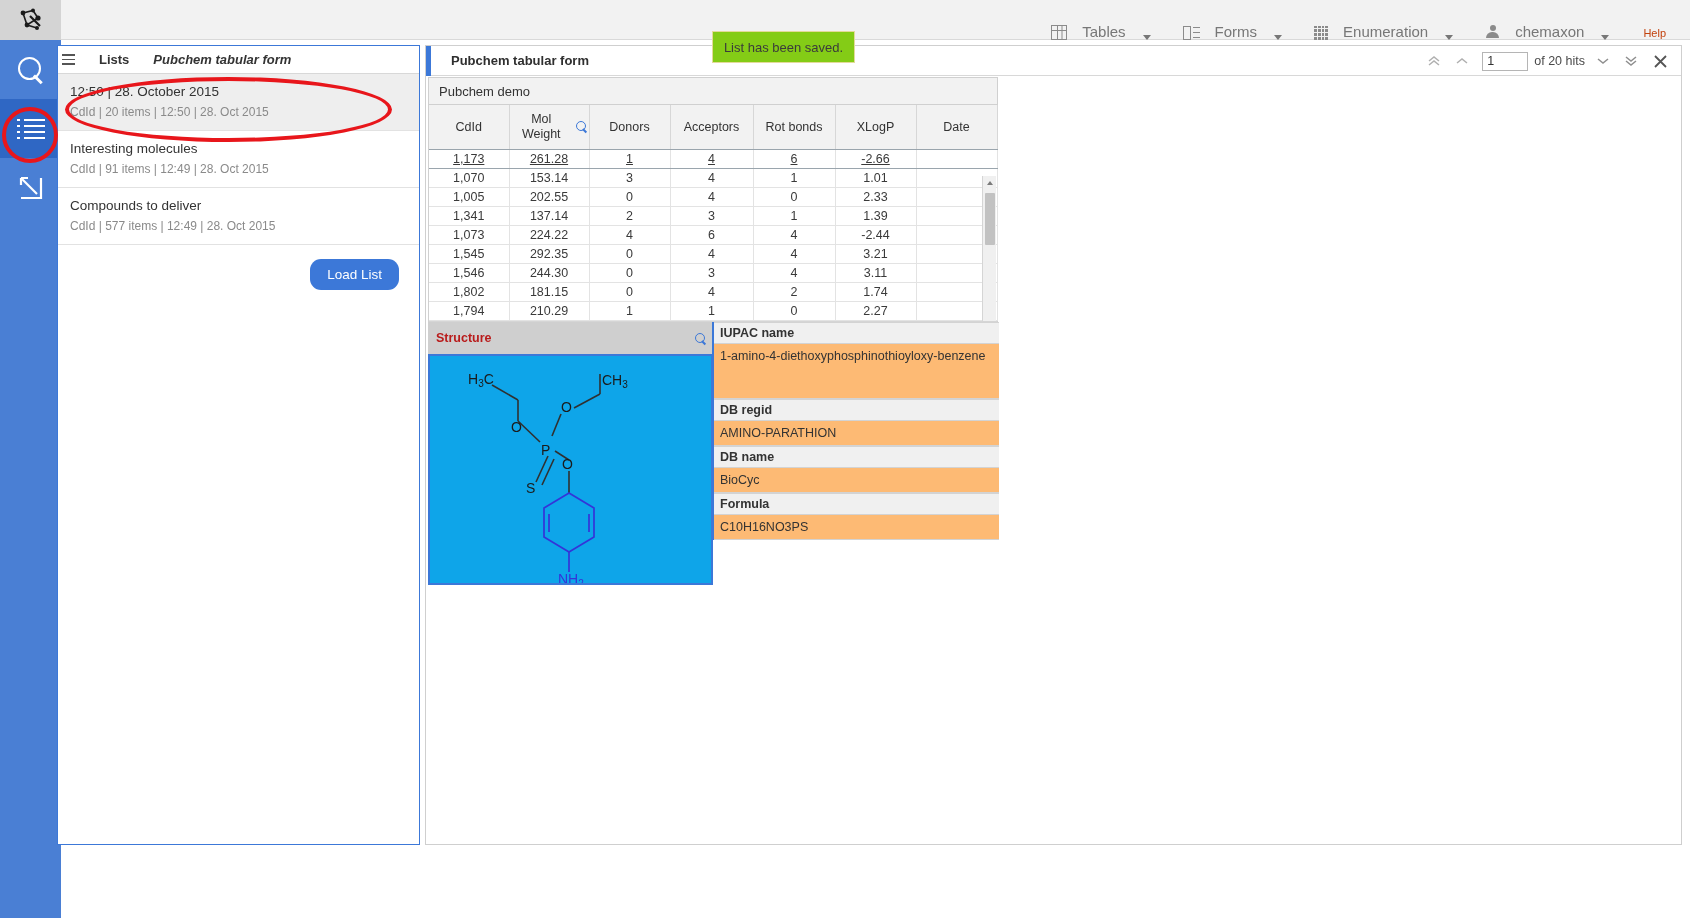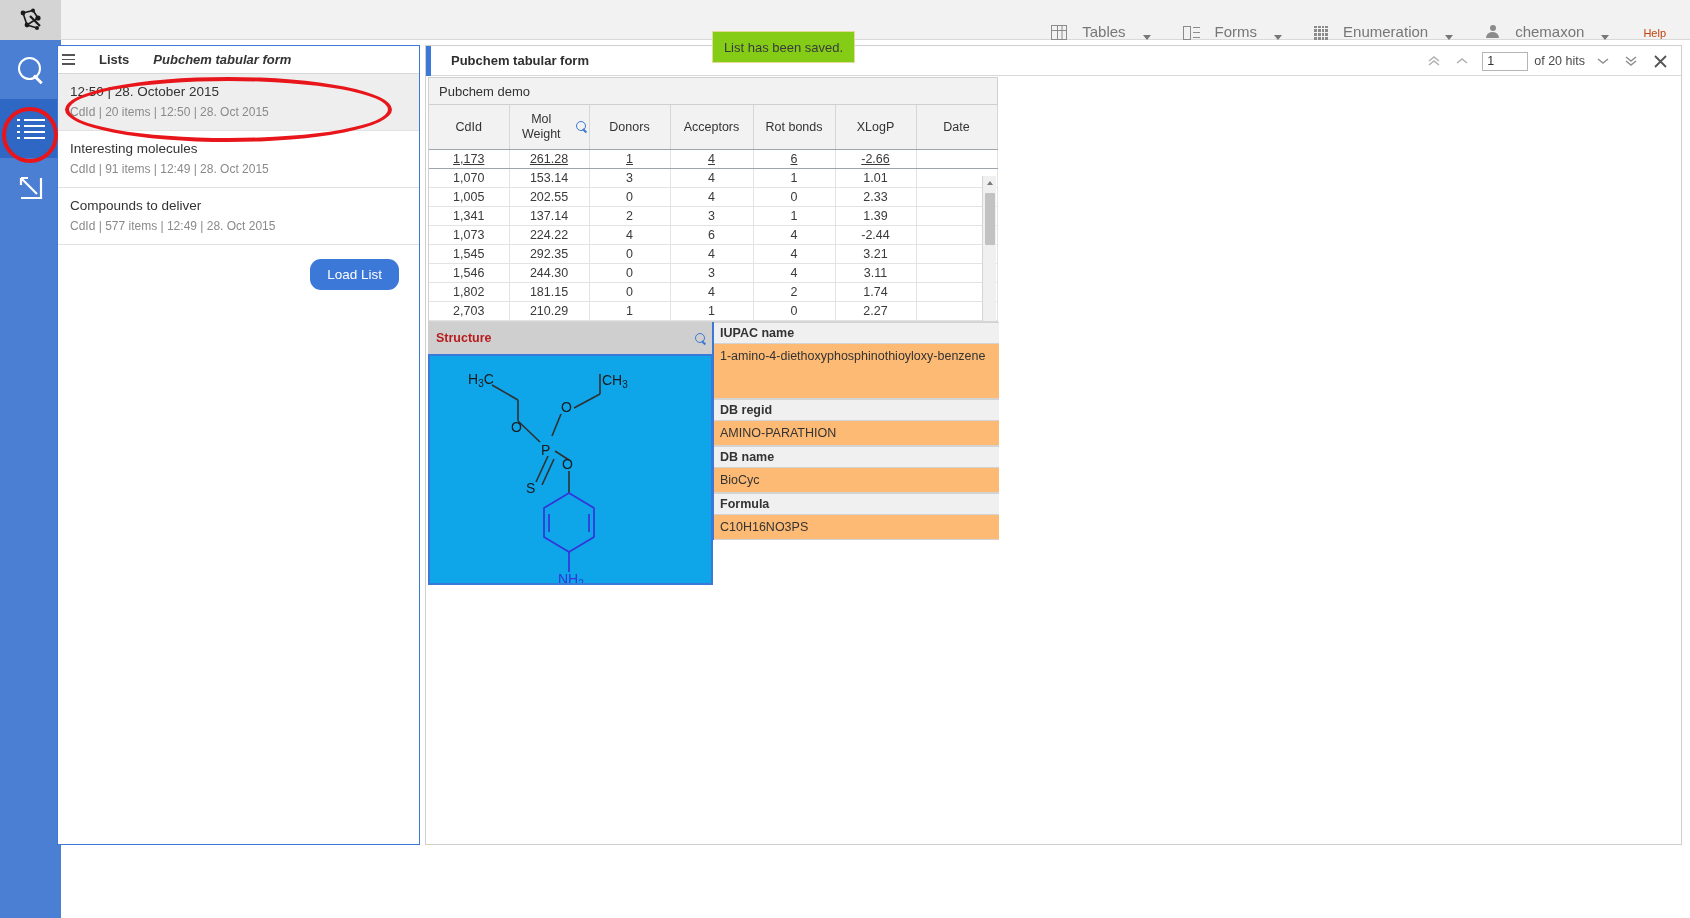--- a/index.html
+++ b/index.html
@@ -444,21 +444,21 @@
               <tr>
                 <td>1,802</td>
                 <td>181.15</td>
                 <td>0</td>
                 <td>4</td>
                 <td>2</td>
                 <td>1.74</td>
                 <td></td>
               </tr>
               <tr>
-                <td>2,703</td>
+                <td>1,794</td>
                 <td>210.29</td>
                 <td>1</td>
                 <td>1</td>
                 <td>0</td>
                 <td>2.27</td>
                 <td></td>
               </tr>
             </tbody>
         </table>
 

